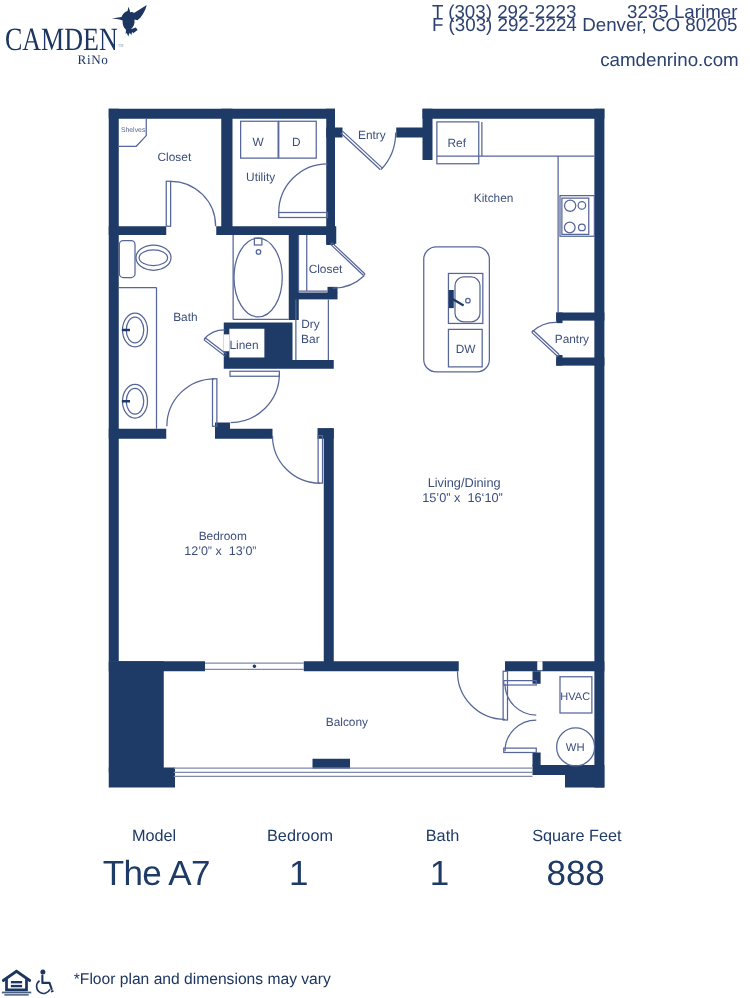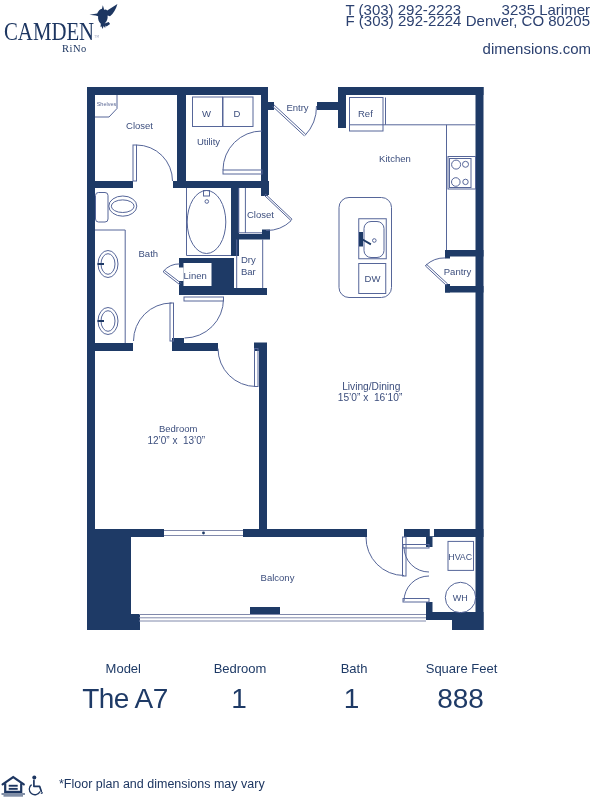--- a/index.html
+++ b/index.html
@@ -17,21 +17,21 @@
 <div class="abs" id="rino">RiNo</div>
 
 <svg class="abs" style="left:88px;top:1px;" width="31" height="29" viewBox="0 0 31 29">
   <path fill="#1d3661" d="M1.5,13.8 L9.2,12.6 C10.3,10.0 11.9,8.3 14.0,7.8 L14.8,4.3 L15.8,7.2 L16.1,8.9 C17.2,8.2 18.4,8.5 19.2,9.4 L29.4,3.0 C28.0,8.2 25.5,12.6 22.0,15.2 L19.6,14.6 C20.0,18.0 18.8,20.9 16.6,22.4 L20.7,21.0 L22.1,23.0 L18.5,25.5 L17.7,24.4 L17.1,26.9 L15.7,25.1 L14.6,28.1 L13.4,25.3 L12.5,26.2 L12.8,22.8 C10.8,20.9 9.8,18.2 10.1,15.3 C7.0,14.3 3.5,13.9 1.5,13.8 Z"></path>
 </svg>
 
 <div class="abs hdr" style="left:345.5px;top:4px;">T (303) 292-2223<br>F (303) 292-2224</div>
 
 <div class="abs hdr" style="left:390px;top:4px;width:200px;text-align:right;">3235 Larimer<br>Denver, CO 80205</div>
 
-<div class="abs hdr" style="left:391px;top:42.5px;width:200px;text-align:right;">dimensions.com</div>
+<div class="abs hdr" style="left:391px;top:42.5px;width:200px;text-align:right;">camdenrino.com</div>
 
 <svg class="abs" style="left:0;top:0;" width="600" height="798" viewBox="0 0 600 798">
 <g fill="#1e3a66" stroke="none">
 
   <rect x="87" y="87" width="181" height="8"></rect>
 
   <rect x="338" y="87" width="145.5" height="8"></rect>
 
   <rect x="87" y="87" width="8" height="442"></rect>
 

